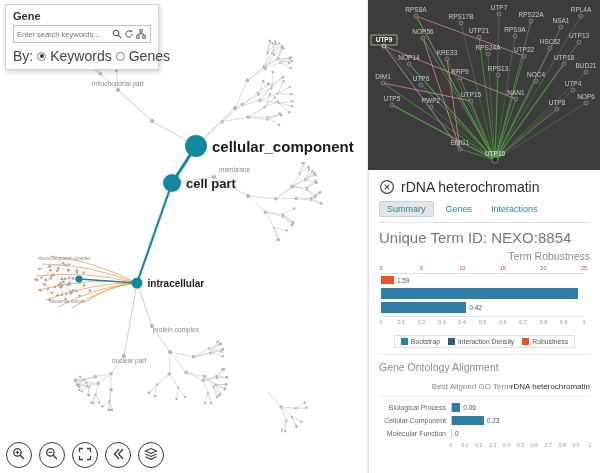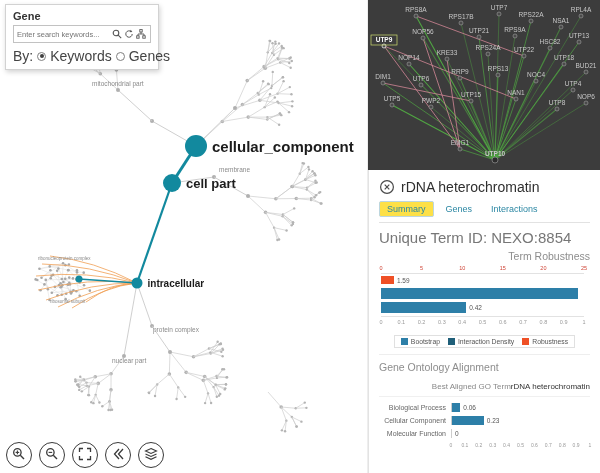--- a/index.html
+++ b/index.html
@@ -21,21 +21,21 @@
 .radio{width:9px;height:9px;border:1px solid #808080;border-radius:50%;display:inline-block;position:relative;flex:none;cursor:pointer}
 .radio.sel::after{content:"";position:absolute;inset:1.5px;background:#3f3f3f;border-radius:50%}
 
 .bottom-toolbar{position:absolute;left:6px;bottom:5px;display:flex;gap:7px;z-index:5}
 .tool-btn{width:26px;height:26px;border:1.6px solid #3a3a3a;border-radius:50%;background:#fff;display:flex;align-items:center;justify-content:center;cursor:pointer;padding:0}
 
 .detail-header{display:flex;align-items:center;gap:6px;padding:5px 0 3px}
 .term-title{font-size:14px;color:#2f2f2f}
 .tabs{display:flex;gap:5px;align-items:center;border-bottom:1px solid #e2e2e2;padding:3px 0 5px}
 .tab{font-size:9px;color:#2b87a3;padding:2px 7px;cursor:pointer}
-.tab.active{border:1px solid #bcd6df;border-radius:2px;background:#fde047}
+.tab.active{border:1px solid #bcd6df;border-radius:2px;background:#e5e5e5}
 .term-id{font-size:15px;color:#777;padding:6px 0 2px}
 .chart-title{font-size:10.5px;color:#8d8d8d;text-align:right;padding:2px 0 3px}
 #rob-chart{position:relative;margin:0 6px 0 2px}
 .axis-row{position:relative;height:7px}
 .tick{position:absolute;transform:translateX(-50%);font-size:5.5px;color:#999;top:0;white-space:nowrap}
 .tick.red{color:#cf4436}
 .axis-line{height:1px;background:#e2e2e2;margin:1px 0 2px}
 .bar-row{display:flex;align-items:center;gap:3px}
 .bar{flex:none}
 .bar-label{font-size:6.5px;color:#555}

